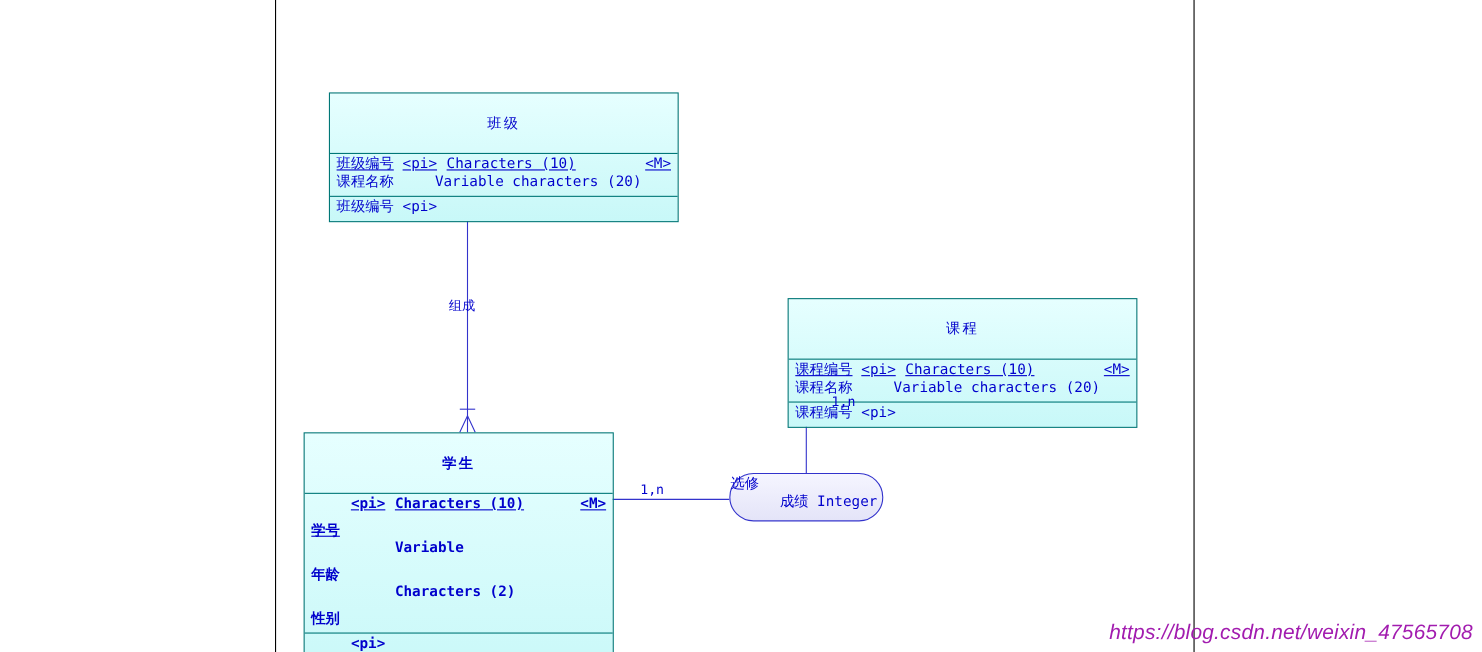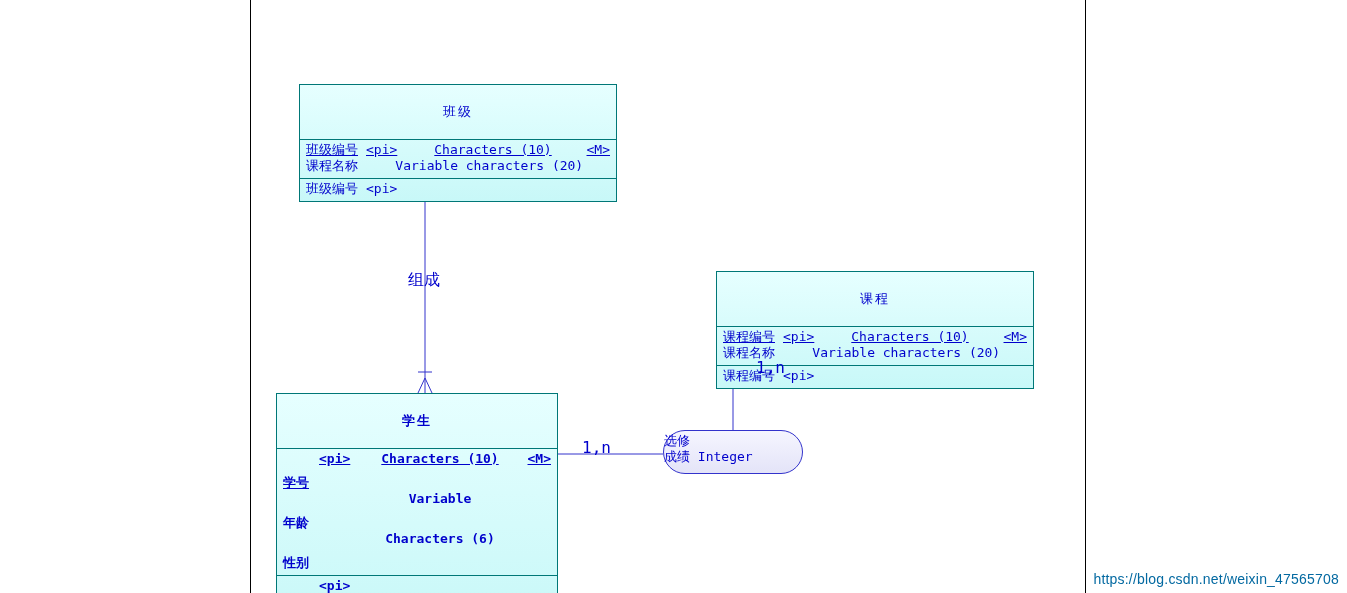--- a/index.html
+++ b/index.html
@@ -42,21 +42,21 @@
     padding: 2px 6px 4px 6px;
   }
   .row {
     display: flex;
     white-space: pre;
     line-height: 16px;
   }
   .cell { display:inline-block; }
   .c-name { width: 60px; }
   .c-pi   { width: 40px; }
-  .c-type { flex: 1; text-align: center; }
+  .c-type { flex: 1; }
   .c-m    { width: 30px; text-align: right; }
   .u { text-decoration: underline; }
 
   
   .student .c-name { width: 36px; margin-top: 24px; }
   .student .c-pi   { width: 40px; }
 
   
   .rel {
     position: absolute;
@@ -64,46 +64,47 @@
     height: 44px;
     border: 1px solid #3333cc;
     border-radius: 22px / 22px;
     background: linear-gradient(#f5f5ff, #e4e4f8);
     text-align: left;
     color: #0000cc;
     padding-top: 2px;
     box-sizing: border-box;
   }
   .rel .rel-title { display:block; line-height:16px; }
-  .rel .rel-attr  { display:block; line-height:16px; }
+  .rel .rel-attr  { display:block; line-height:16px;padding-left:45px; }
 
   svg.wires {
     position: absolute;
     left: 0; top: 0;
     width: 1347px; height: 593px;
     pointer-events: none;
   }
   svg.wires line, svg.wires polyline {
     stroke: #3333cc;
     stroke-width: 1;
     fill: none;
   }
   .label {
     position: absolute;
     color: #0000cc;
-    font-size: 16px;
+    font-size: 12px;
   }
   .watermark {
     position: absolute;
     right: 8px;
     bottom: 6px;
-    color: #0369a1;
+    color: #a21caf;
     font-family: Arial, sans-serif;
-    font-size: 14px;
+    font-size: 19px;
     letter-spacing: 0.2px;
+    font-style: italic;
   }
 </style>
 </head>
 <body>
 
 <div class="page-border-left"></div>
 <div class="page-border-right"></div>
 
 <svg class="wires">
 
@@ -156,21 +157,21 @@
     </div>
     <div class="row">
       <span class="cell c-name">年龄</span>
       <span class="cell c-pi"></span>
       <span class="cell c-type">Variable</span>
       <span class="cell c-m"></span>
     </div>
     <div class="row">
       <span class="cell c-name">性别</span>
       <span class="cell c-pi"></span>
-      <span class="cell c-type">Characters (6)</span>
+      <span class="cell c-type">Characters (2)</span>
       <span class="cell c-m"></span>
     </div>
   </div>
   <div class="footer">
     <div class="row">
       <span class="cell c-name">学号</span>
       <span class="cell c-pi">&lt;pi&gt;</span>
     </div>
   </div>
 </div>

